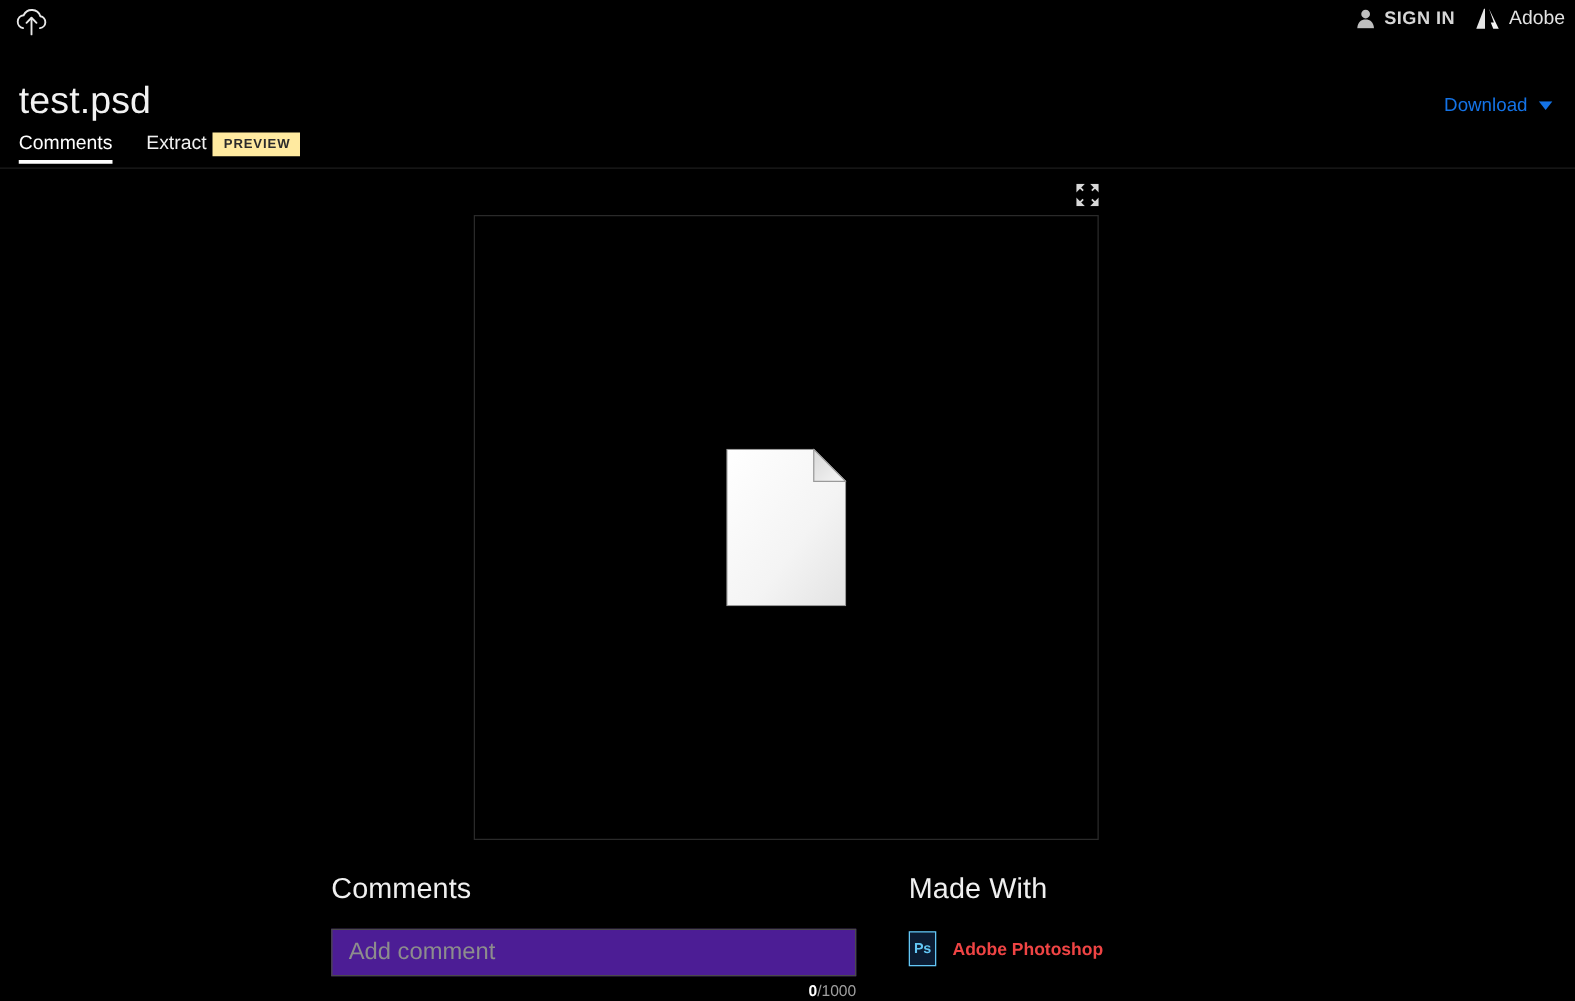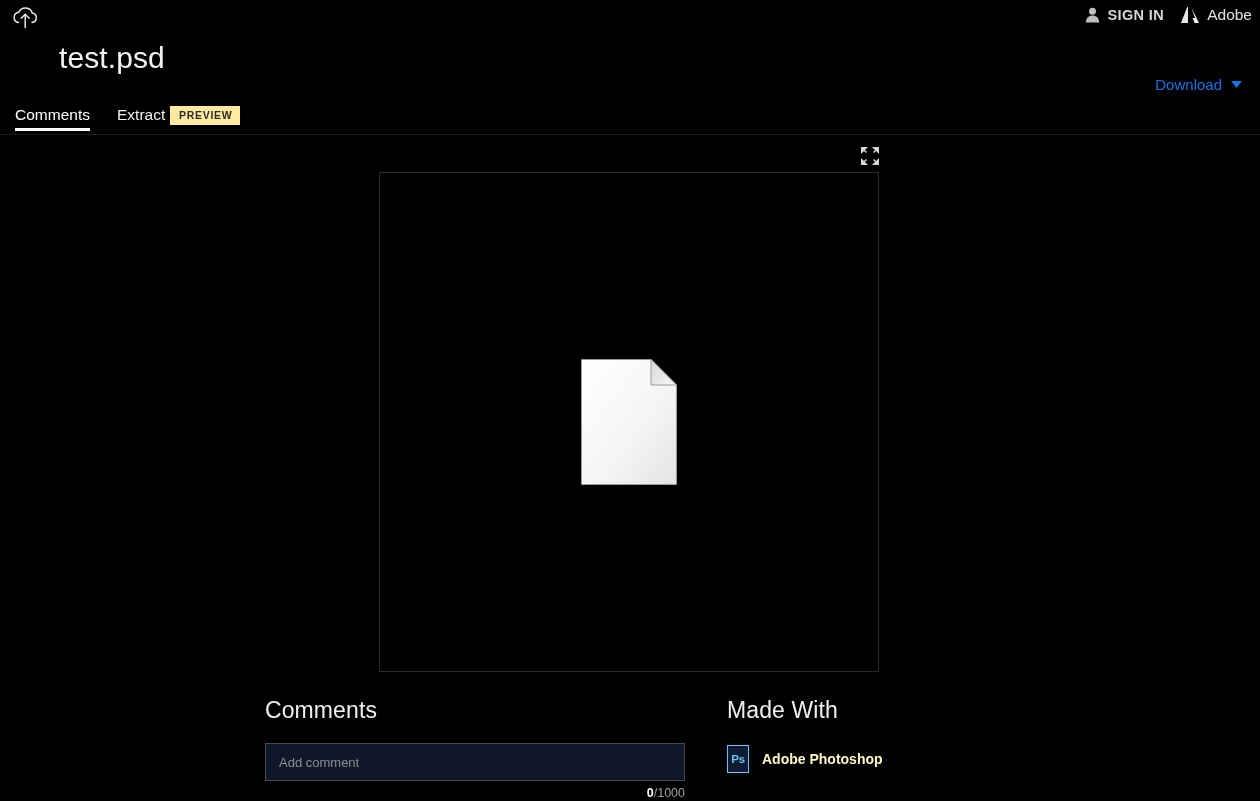--- a/index.html
+++ b/index.html
@@ -33,23 +33,23 @@
   }
   .person-icon { display: block; width: 15px; height: 16px; }
   .adobe-brand {
     display: flex; align-items: center; gap: 7px;
     color: #e2e2e2; font-size: 15.5px; cursor: pointer;
   }
   .adobe-mark { display: block; width: 20px; height: 18px; }
 
   
   .file-title {
-    position: absolute; left: 15px; top: 40px;
+    position: absolute; left: 15px; top: 63px;
     font-size: 30px; font-weight: 300; color: #f2f2f2;
-    letter-spacing: .1px; line-height: 36px; margin-left: 44px;
+    letter-spacing: .1px; line-height: 36px;
   }
   .download-link {
     position: absolute; right: 18px; top: 76px;
     display: flex; align-items: center; gap: 9px;
     color: #1473e6; font-size: 15px; cursor: pointer; text-align: right;
   }
   .caret { display: block; width: 11px; height: 7px; }
 
   .tabbar {
     position: absolute; left: 0; top: 104px; width: 1260px; height: 27px;
@@ -96,41 +96,41 @@
 
   
   .comments-panel { position: absolute; left: 265px; top: 696px; width: 420px; }
   .madewith-panel { position: absolute; left: 727px; top: 696px; width: 320px; }
   .section-heading {
     font-size: 23px; font-weight: 300; color: #f0f0f0;
     line-height: 29px; letter-spacing: .1px;
   }
   .comment-input {
     margin-top: 18px; width: 420px; height: 38px;
-    background: #0f172a; border: 1px solid #4a4a4a;
-    color: #9a9a9a; font-size: 13px;
+    background: #4c1d95; border: 1px solid #4a4a4a;
+    color: #9a9a9a; font-size: 19px;
     padding: 0 13px; outline: none;
     font-family: "Liberation Sans", sans-serif;
   }
   .comment-input::placeholder { color: #8d8d8d; opacity: 1; }
   .char-counter {
     margin-top: 5px; width: 420px; text-align: right;
     font-size: 12.5px; color: #9f9f9f;
   }
   .char-counter b { color: #ffffff; font-weight: 700; }
 
   .made-row { margin-top: 20px; display: flex; align-items: center; gap: 13px; }
   .ps-icon {
     width: 22px; height: 28px; flex: 0 0 22px;
     background: #0b1c33; border: 1px solid #63c7f5;
     color: #63c7f5; font-size: 11.5px; font-weight: 700;
     display: flex; align-items: center; justify-content: center;
     letter-spacing: -.2px;
   }
-  .made-label { font-size: 14px; font-weight: 700; color: #fef9c3; }
+  .made-label { font-size: 14px; font-weight: 700; color: #ef4444; }
 </style>
 </head>
 <body>
 
 <div class="topbar">
 
   <div class="upload-cloud">
     <svg width="30" height="26" viewBox="0 0 30 26" aria-hidden="true">
       <path d="M8.5 17.5 A5.2 5.2 0 0 1 8.9 7.2 A7.2 7.2 0 0 1 22.3 8.0 A4.8 4.8 0 0 1 22.0 17.5" fill="none" stroke="#e8e8e8" stroke-width="1.5" stroke-linecap="round"></path>
       <line x1="15.2" y1="22.5" x2="15.2" y2="9.5" stroke="#e8e8e8" stroke-width="1.5" stroke-linecap="round"></line>

